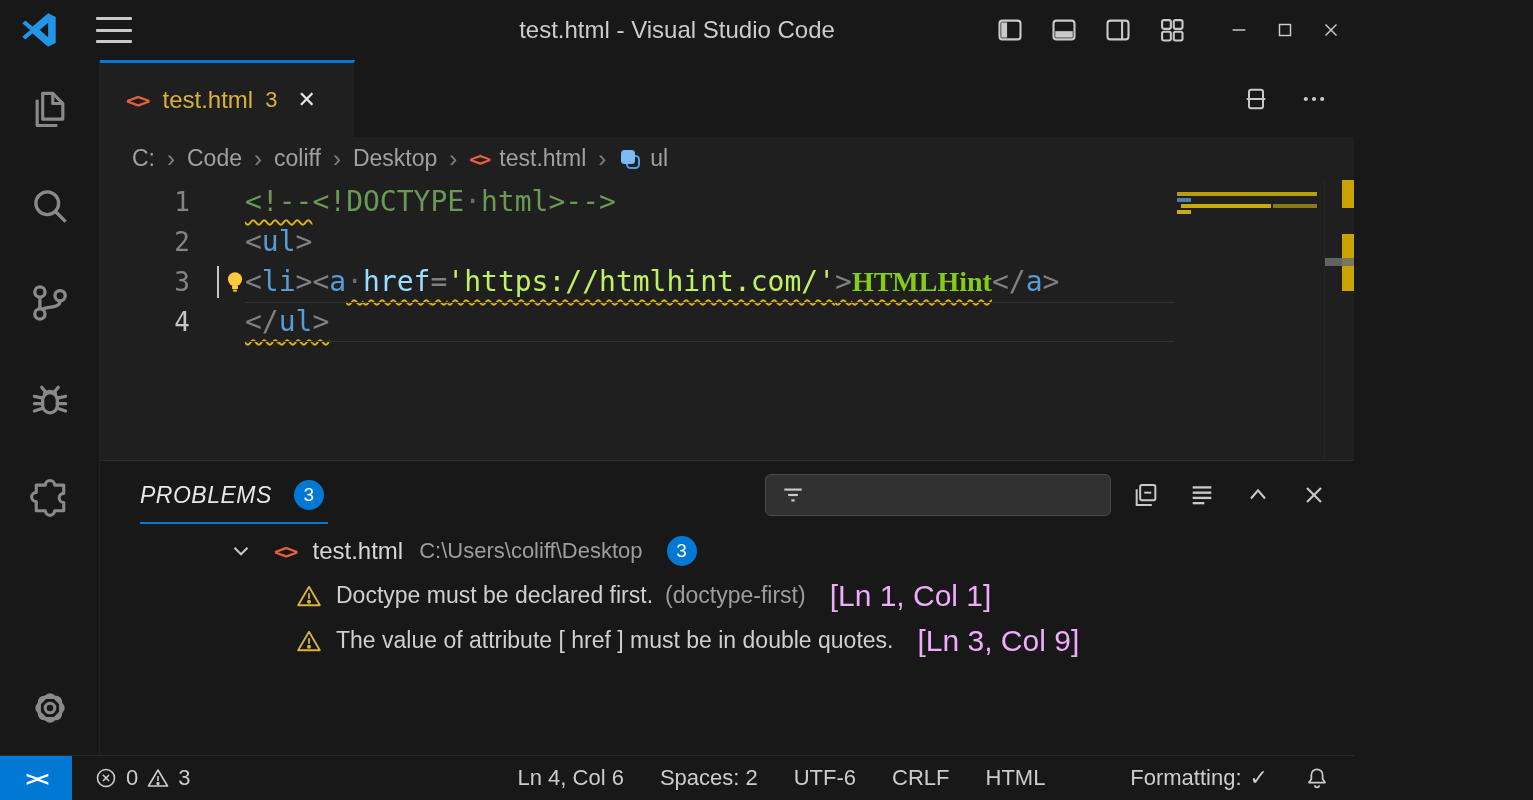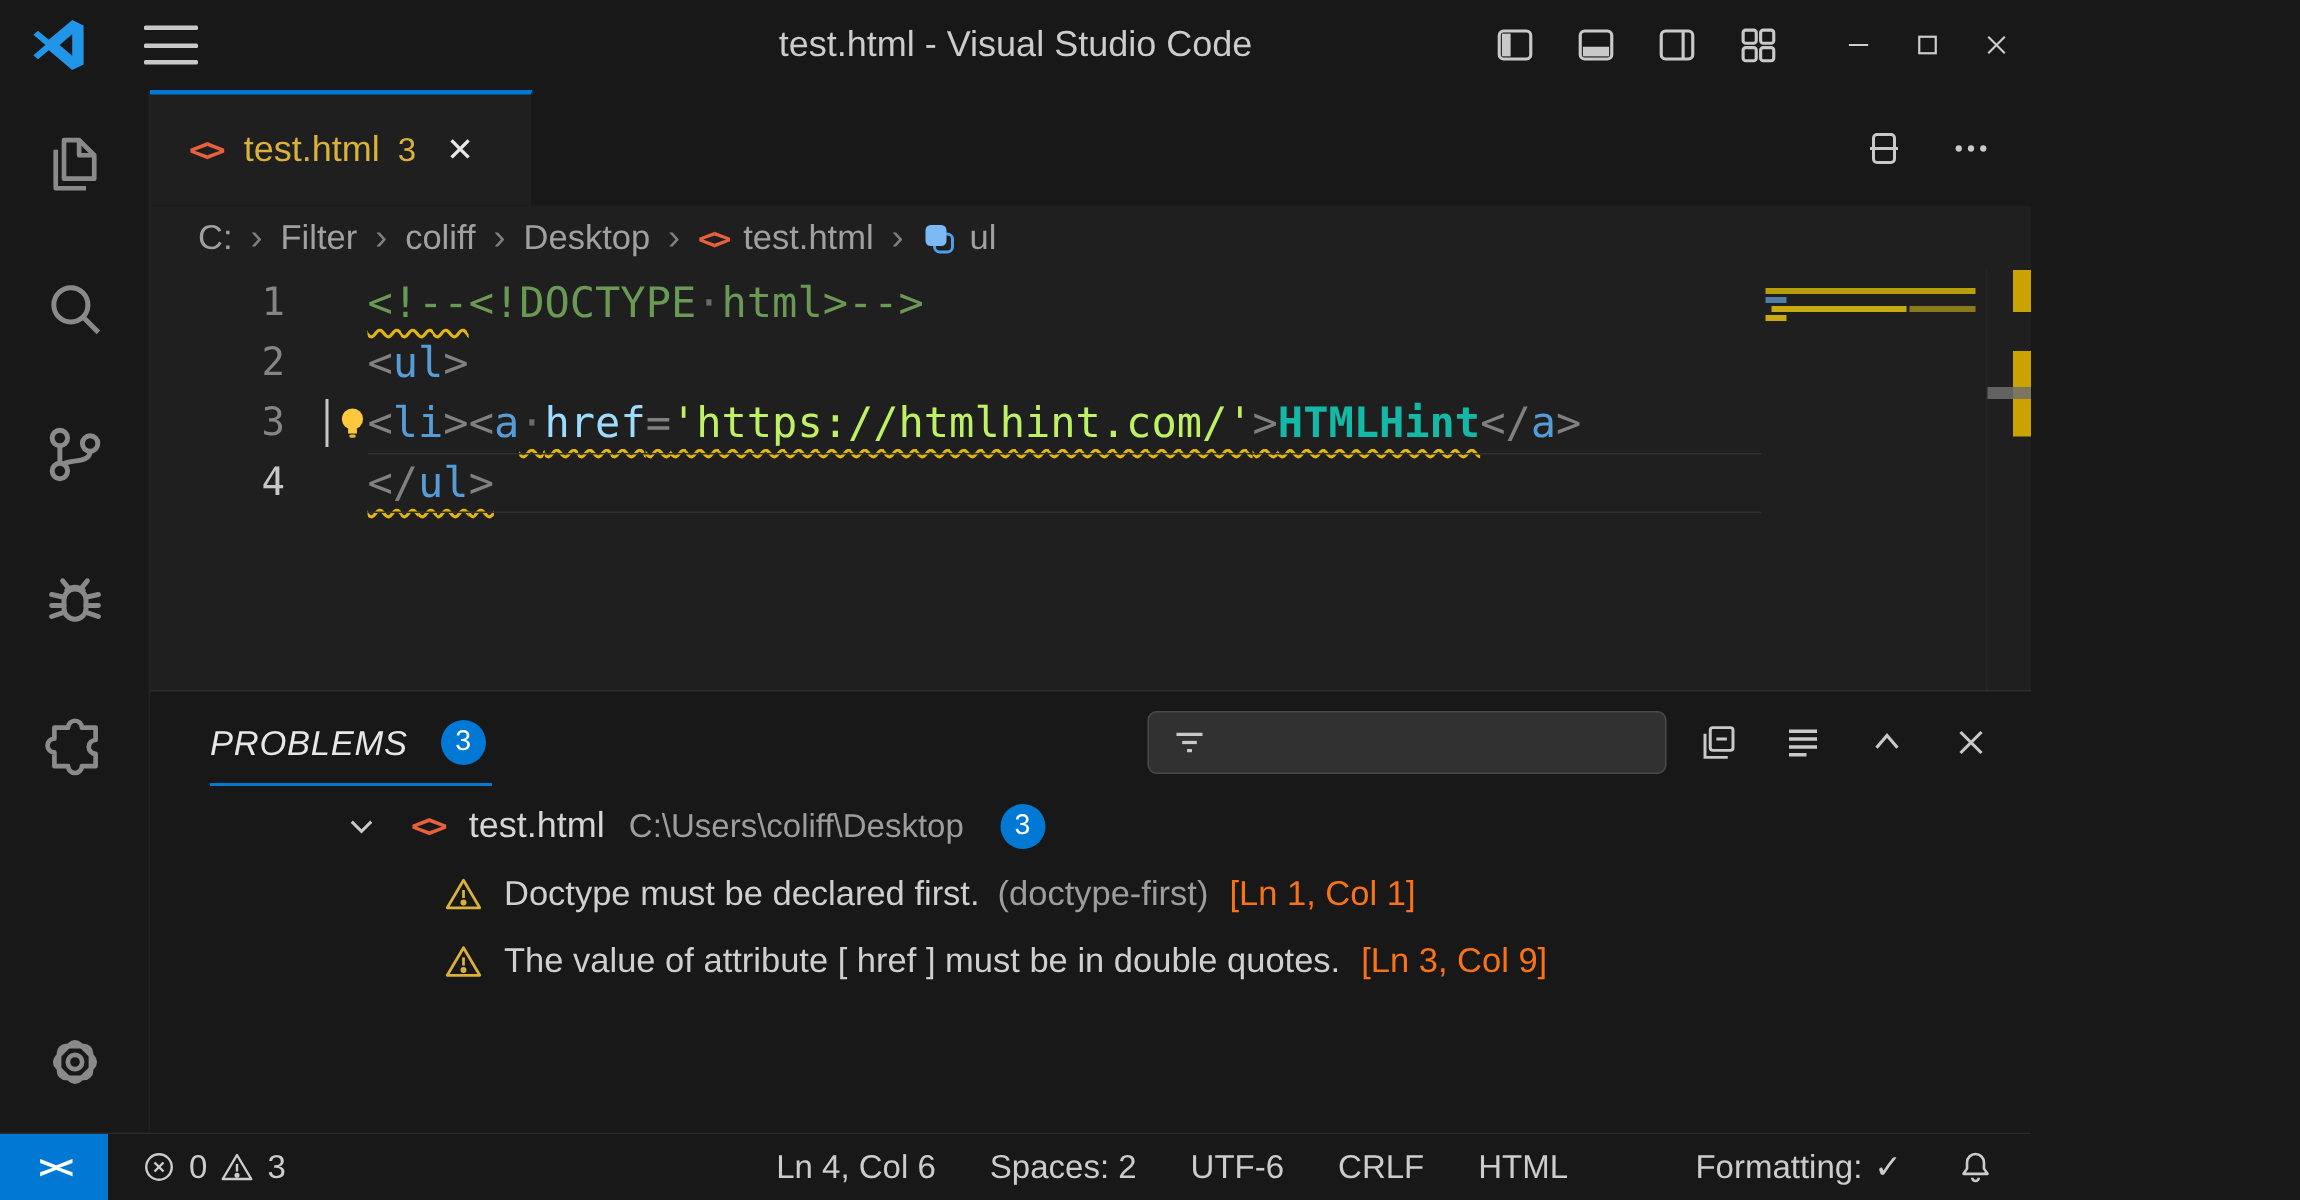--- a/index.html
+++ b/index.html
@@ -50,21 +50,21 @@
   .bc-symicon { width:24px; height:24px; margin-right:8px; vertical-align:-4px; }
 
   
   .editor { position:relative; height:280px; background:#1f1f1f; font-family:"DejaVu Sans Mono", monospace; font-size:28px; overflow:hidden; }
   .code-area { position:absolute; left:0; top:2px; right:180px; }
   .code-line { position:relative; height:40px; line-height:40px; white-space:pre; padding-left:145px; }
   .gutter { position:absolute; left:0; top:0; width:90px; text-align:right; color:#858585; font-size:26px; }
   .code-line.current .gutter { color:#c6c6c6; }
   .cur-borders { position:absolute; left:145px; right:0; top:0; bottom:0; border-top:1px solid #303030; border-bottom:1px solid #303030; pointer-events:none; }
   .cmt { color:#6a9955; } .tag { color:#569cd6; } .attr { color:#9cdcfe; }
-  .str { color:#bef264; } .pun { color:#808080; } .txtb { color:#14b8a6; font-weight:bold; }
+  .str { color:#bef264; } .pun { color:#808080; } .txtb { color:#84cc16; font-weight:bold;font-family:Liberation Serif, serif; }
   .ws { color:#6b6b6b; }
   .sq { text-decoration-line:underline; text-decoration-style:wavy; text-decoration-color:#e3b50e;
         text-decoration-thickness:2px; text-underline-offset:8px; text-decoration-skip-ink:none; }
   .cursor-bar { position:absolute; left:117px; top:4px; width:2px; height:32px; background:#c8c8c8; }
   .lightbulb { position:absolute; left:122px; top:7px; width:26px; height:26px; }
 
   
   .minimap { position:absolute; right:30px; top:12px; width:147px; }
   .mm-row { height:4px; margin-bottom:2px; position:relative; }
   .mm-bar { position:absolute; top:0; height:4px; }
@@ -92,21 +92,21 @@
   .tree-chevron { width:26px; height:26px; margin-right:20px; }
   .fr-icon { font-family:"DejaVu Sans Mono", monospace; font-weight:bold; font-size:22px; color:#e8613c; letter-spacing:-2px; margin-right:16px; }
   .fr-name { font-size:24px; color:#d6d6d6; }
   .fr-path { font-size:22px; color:#9d9d9d; margin-left:16px; }
   .file-row .badge { margin-left:24px; }
 
   .prob-row { height:45px; display:flex; align-items:center; padding-left:196px; cursor:pointer; }
   .prob-row svg { width:26px; height:26px; margin-right:14px; flex:0 0 auto; }
   .prob-msg { font-size:23px; color:#cfcfcf; white-space:pre; }
   .prob-code { font-size:23px; color:#9d9d9d; margin-left:12px; white-space:pre; }
-  .prob-pos { font-size:23px; color:#f97316; margin-left:14px; white-space:pre; }
+  .prob-pos { font-size:30px; color:#f0abfc; margin-left:24px; white-space:pre; }
 
   
   .statusbar { height:45px; background:#181818; border-top:1px solid #2b2b2b; display:flex; align-items:center; font-size:22px; flex:0 0 auto; }
   .remote-btn { width:72px; height:100%; background:#0078d4; color:#fff; display:flex; align-items:center; justify-content:center;
     font-family:"DejaVu Sans Mono", monospace; font-weight:bold; font-size:22px; letter-spacing:-3px; cursor:pointer; }
   .sb-problems { display:flex; align-items:center; gap:8px; margin-left:22px; cursor:pointer; }
   .sb-problems svg { width:24px; height:24px; }
   .sb-right { margin-left:auto; display:flex; align-items:center; gap:36px; margin-right:24px; }
   .sb-item { cursor:pointer; white-space:pre; }
   .sb-check { margin-left:8px; }
@@ -243,21 +243,21 @@
             <circle cx="5" cy="12" r="1.8"></circle>
               <circle cx="12" cy="12" r="1.8"></circle>
               <circle cx="19" cy="12" r="1.8"></circle>
           </svg>
         </div>
       </div>
 
       <div class="breadcrumbs">
         <span class="bc-item">C:</span>
         <span class="bc-sep">›</span>
-        <span class="bc-item">Filter</span>
+        <span class="bc-item">Code</span>
         <span class="bc-sep">›</span>
         <span class="bc-item">coliff</span>
         <span class="bc-sep">›</span>
         <span class="bc-item">Desktop</span>
         <span class="bc-sep">›</span>
         <span class="bc-fileicon">&lt;&gt;</span>
         <span class="bc-item">test.html</span>
         <span class="bc-sep">›</span>
         <svg class="bc-symicon" viewBox="0 0 24 24">
           <rect x="9" y="9" width="12" height="12" rx="3.5" fill="none" stroke="#4d9fe8" stroke-width="2"></rect>

